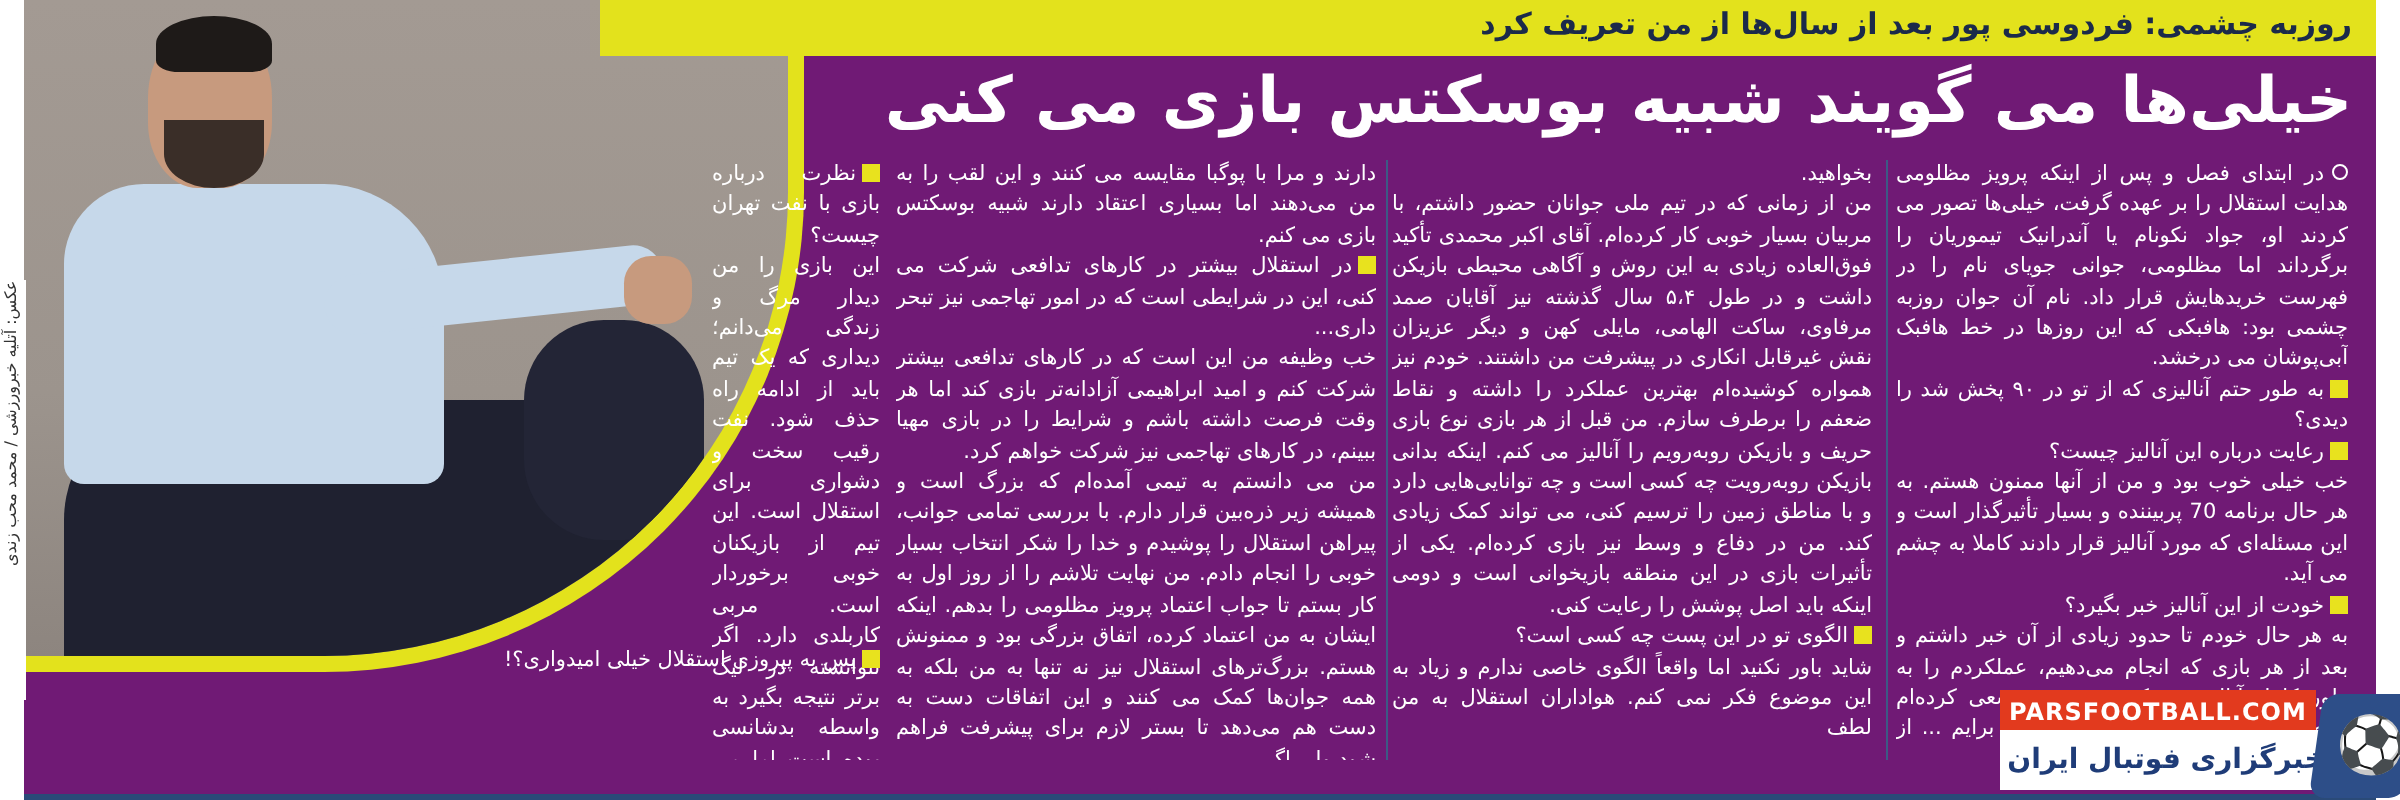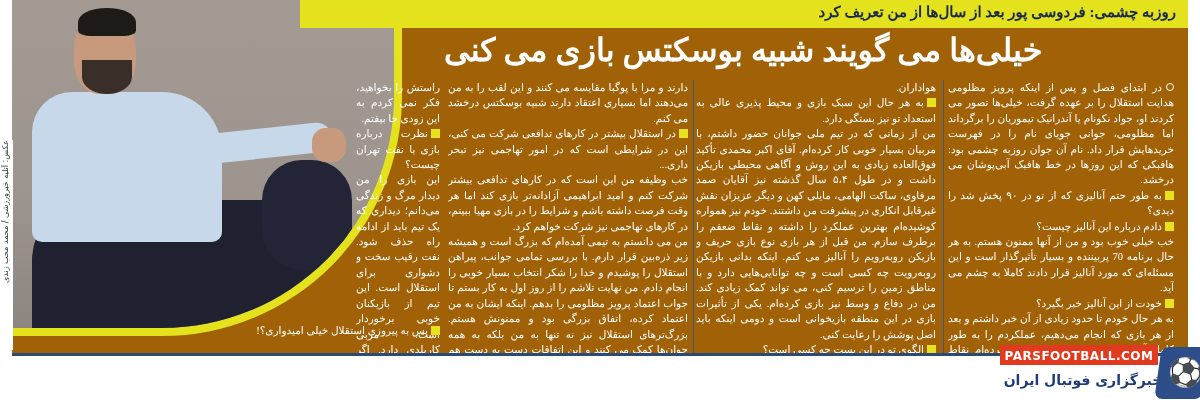--- a/index.html
+++ b/index.html
@@ -1,19 +1,19 @@
 <!DOCTYPE html>
 <html><head>
 <meta charset="utf-8">
 <style>
   * { box-sizing: border-box; margin: 0; padding: 0; }
   html, body { width: 1200px; height: 400px; overflow: hidden; background: #ffffff; }
   body { position: relative; font-family: "DejaVu Sans", sans-serif; }
 
-  .page { position: absolute; left: 0; top: 0; width: 1188px; height: 356px; background: #a16207; overflow: hidden; font-family: Liberation Serif, serif; }
+  .page { position: absolute; left: 0; top: 0; width: 1188px; height: 400px; background: #701a75; overflow: hidden; }
   .right-strip { position: absolute; right: 0; top: 0; width: 12px; height: 400px; background: #ffffff; }
 
   
   .kicker-band { position: absolute; top: 0; left: 300px; width: 888px; height: 28px; background: #e3e21c; }
   .kicker { position: absolute; top: 3px; right: 12px; color: #1b2a4a; font-size: 15px; font-weight: bold; direction: rtl; white-space: nowrap; }
 
   
   .photo-wrap { position: absolute; left: 12px; top: 0; width: 390px; height: 336px; overflow: hidden; border-radius: 0 0 240px 0; background: #e3e21c; }
   .photo { position: absolute; left: 0; top: 0; width: 382px; height: 328px; border-radius: 0 0 232px 0; overflow: hidden;
     background: linear-gradient(180deg, #a39a93 0%, #9c948d 60%, #8d857f 100%); }
@@ -23,21 +23,21 @@
   .person-shirt { position: absolute; left: 20px; top: 92px; width: 190px; height: 150px; border-radius: 40px 60px 10px 10px; background: #c6d8ea; }
   .person-arm { position: absolute; left: 150px; top: 130px; width: 170px; height: 30px; border-radius: 15px; background: #c6d8ea; transform: rotate(-6deg); }
   .person-hand { position: absolute; left: 300px; top: 128px; width: 34px; height: 34px; border-radius: 40%; background: #c79a7e; }
   .person-legs { position: absolute; left: 20px; top: 200px; width: 330px; height: 130px; border-radius: 60px 80px 0 0; background: #1f2130; }
   .person-knee { position: absolute; left: 250px; top: 160px; width: 90px; height: 110px; border-radius: 40px; background: #232536; }
 
   .photo-credit { position: absolute; left: 1px; top: 140px; width: 12px; height: 210px; writing-mode: vertical-rl; transform: rotate(180deg); font-size: 8px; color: #333; direction: rtl; white-space: nowrap; background: #ffffff; }
   .left-margin { position: absolute; left: 0; top: 0; width: 12px; height: 400px; background: #ffffff; }
 
   
-  .headline { position: absolute; top: 28px; right: 24px; width: 720px; height: 44px; text-align: left; color: #ffffff; font-size: 32px; font-weight: bold; direction: rtl; line-height: 44px; white-space: nowrap; }
+  .headline { position: absolute; top: 28px; right: 12px; width: 720px; height: 44px; text-align: left; color: #ffffff; font-size: 32px; font-weight: bold; direction: rtl; line-height: 44px; white-space: nowrap; }
 
   
   .col { position: absolute; color: #ffffff; font-size: 10.5px; line-height: 15.4px; direction: rtl; text-align: justify; overflow: hidden; }
   .col p { margin: 0; }
   .q { display: block; }
   .q .qmark { display: inline-block; width: 9px; height: 9px; background: #e8e21e; margin-left: 3px; vertical-align: -1px; }
   .bullet-circle { display: inline-block; width: 8px; height: 8px; border: 1.5px solid #fff; border-radius: 50%; margin-left: 4px; vertical-align: 0; }
 
   .col-1 { right: 14px; top: 80px; width: 226px; height: 300px; margin-left: 16px; }
   .col-2 { right: 252px; top: 80px; width: 240px; height: 300px; }
@@ -75,47 +75,45 @@
 
   <div class="kicker-band">
     <div class="kicker">روزبه چشمی: فردوسی پور بعد از سال‌ها از من تعریف کرد</div>
   </div>
 
   <div class="headline">خیلی‌ها می گویند شبیه بوسکتس بازی می کنی</div>
 
   <div class="col col-1">
     <p><span class="bullet-circle"></span><span>در ابتدای فصل و پس از اینکه پرویز مظلومی هدایت استقلال را بر عهده گرفت، خیلی‌ها تصور می کردند او، جواد نکونام یا آندرانیک تیموریان را برگرداند اما مظلومی، جوانی جویای نام را در فهرست خریدهایش قرار داد. نام آن جوان روزبه چشمی بود: هافبکی که این روزها در خط هافبک آبی‌پوشان می درخشد.</span></p>
     <p class="q"><span class="qmark"></span><span>به طور حتم آنالیزی که از تو در ۹۰ پخش شد را دیدی؟</span></p>
-    <p class="q"><span class="qmark"></span><span>دادم درباره این آنالیز چیست؟</span></p>
+    <p class="q"><span class="qmark"></span><span>رعایت درباره این آنالیز چیست؟</span></p>
     <p>خب خیلی خوب بود و من از آنها ممنون هستم. به هر حال برنامه 70 پربیننده و بسیار تأثیرگذار است و این مسئله‌ای که مورد آنالیز قرار دادند کاملا به چشم می آید.</p>
     <p class="q"><span class="qmark"></span><span>خودت از این آنالیز خبر بگیرد؟</span></p>
     <p>به هر حال خودم تا حدود زیادی از آن خبر داشتم و بعد از هر بازی که انجام می‌دهیم، عملکردم را به طور کامل آنالیز می کنم و همیشه سعی کرده‌ام نقاط ضعفم را برطرف کنم. داشته ... برایم ... از من جا</p>
   </div>
 
   <div class="divider" style="right:244px"></div>
 
   <div class="col col-2">
-    <p>هواداران.</p>
-    <p class="q"><span class="qmark"></span><span>به هر حال این سبک بازی و محیط پذیری عالی به استعداد تو نیز بستگی دارد.</span></p>
+    <p>بخواهید.</p>
     <p>من از زمانی که در تیم ملی جوانان حضور داشتم، با مربیان بسیار خوبی کار کرده‌ام. آقای اکبر محمدی تأکید فوق‌العاده زیادی به این روش و آگاهی محیطی بازیکن داشت و در طول ۵،۴ سال گذشته نیز آقایان صمد مرفاوی، ساکت الهامی، مایلی کهن و دیگر عزیزان نقش غیرقابل انکاری در پیشرفت من داشتند. خودم نیز همواره کوشیده‌ام بهترین عملکرد را داشته و نقاط ضعفم را برطرف سازم. من قبل از هر بازی نوع بازی حریف و بازیکن روبه‌رویم را آنالیز می کنم. اینکه بدانی بازیکن روبه‌رویت چه کسی است و چه توانایی‌هایی دارد و با مناطق زمین را ترسیم کنی، می تواند کمک زیادی کند. من در دفاع و وسط نیز بازی کرده‌ام. یکی از تأثیرات بازی در این منطقه بازیخوانی است و دومی اینکه باید اصل پوشش را رعایت کنی.</p>
     <p class="q"><span class="qmark"></span><span>الگوی تو در این پست چه کسی است؟</span></p>
     <p>شاید باور نکنید اما واقعاً الگوی خاصی ندارم و زیاد به این موضوع فکر نمی کنم. هواداران استقلال به من لطف</p>
   </div>
 
   <div class="divider" style="right:494px"></div>
 
   <div class="col col-3">
-    <p>دارند و مرا با پوگبا مقایسه می کنند و این لقب را به من می‌دهند اما بسیاری اعتقاد دارند شبیه بوسکتس درخشد می کنم.</p>
+    <p>دارند و مرا با پوگبا مقایسه می کنند و این لقب را به من می‌دهند اما بسیاری اعتقاد دارند شبیه بوسکتس بازی می کنم.</p>
     <p class="q"><span class="qmark"></span><span>در استقلال بیشتر در کارهای تدافعی شرکت می کنی، این در شرایطی است که در امور تهاجمی نیز تبحر داری...</span></p>
     <p>خب وظیفه من این است که در کارهای تدافعی بیشتر شرکت کنم و امید ابراهیمی آزادانه‌تر بازی کند اما هر وقت فرصت داشته باشم و شرایط را در بازی مهیا ببینم، در کارهای تهاجمی نیز شرکت خواهم کرد.</p>
     <p>من می دانستم به تیمی آمده‌ام که بزرگ است و همیشه زیر ذره‌بین قرار دارم. با بررسی تمامی جوانب، پیراهن استقلال را پوشیدم و خدا را شکر انتخاب بسیار خوبی را انجام دادم. من نهایت تلاشم را از روز اول به کار بستم تا جواب اعتماد پرویز مظلومی را بدهم. اینکه ایشان به من اعتماد کرده، اتفاق بزرگی بود و ممنونش هستم. بزرگ‌ترهای استقلال نیز نه تنها به من بلکه به همه جوان‌ها کمک می کنند و این اتفاقات دست به دست هم می‌دهد تا بستر لازم برای پیشرفت فراهم شود ولی اگر</p>
   </div>
 
   <div class="col col-4">
-    <p>راستش را بخواهید، فکر نمی کردم به این زودی جا بیفتم.</p>
     <p class="q"><span class="qmark"></span><span>نظرت درباره بازی با نفت تهران چیست؟</span></p>
     <p>این بازی را من دیدار مرگ و زندگی می‌دانم؛ دیداری که یک تیم باید از ادامه راه حذف شود. نفت رقیب سخت و دشواری برای استقلال است. این تیم از بازیکنان خوبی برخوردار است. مربی کاربلدی دارد. اگر نتوانسته در لیگ برتر نتیجه بگیرد به واسطه بدشانسی بوده است اما می دانیم پیروزی در این بازی می تواند استقلال را به قهرمانی جام حذفی برساند. با بردن نفت نیمی از راه قهرمانی طی خواهد شد. تحت هیچ شرایطی برای جام حذفی کوتاه نمی آییم.</p>
   </div>
   <div class="col col-4-tail">
     <p class="q" style="margin-top:48px"><span class="qmark"></span><span>پس به پیروزی استقلال خیلی امیدواری؟!</span></p>
   </div>
 
   <div class="bottom-rule"></div>
 </div>
 

